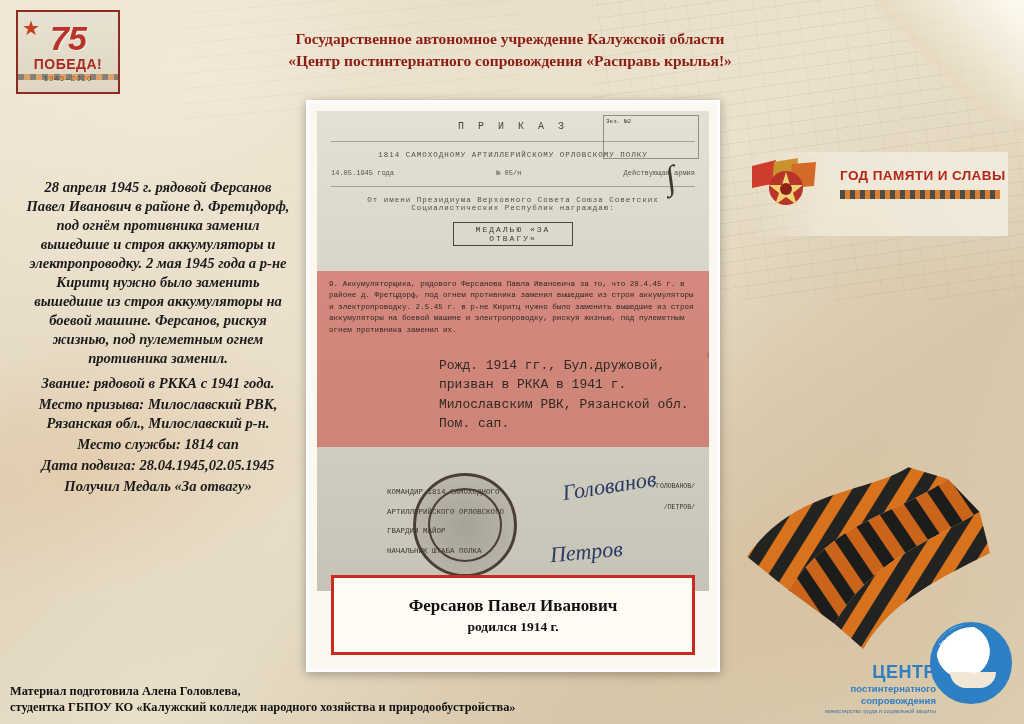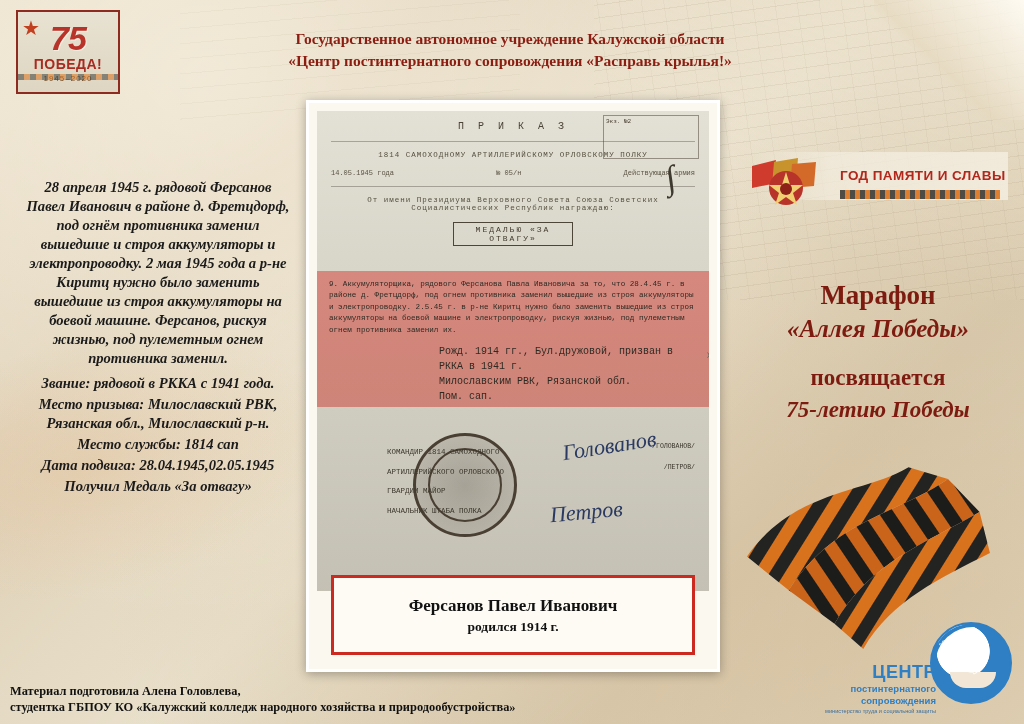--- a/index.html
+++ b/index.html
@@ -138,28 +138,28 @@
     border: 1px solid rgba(70,62,48,.5);
     font-family: "Liberation Mono", monospace; font-size: 6px; color: #4b4334;
     padding: 2px;
   }
   .scan-squiggle {
     position: absolute; right: 34px; top: 48px;
     font-family: "Liberation Serif", serif; font-size: 34px; color: #3e3a30;
     transform: rotate(-8deg);
   }
   .scan-red {
-    position: relative; height: 136px;
+    position: relative; height: 176px;
     background: linear-gradient(180deg, rgba(214,120,110,.82), rgba(206,112,100,.78));
     padding: 8px 12px;
     font-family: "Liberation Mono", monospace;
     font-size: 7.6px; line-height: 1.5; color: #2e2a22;
   }
   .scan-red .right-lines {
-    margin-top: 8px; padding-left: 110px; font-size: 10px; line-height: 1.5;
+    margin-top: 20px; padding-left: 110px; font-size: 13px; line-height: 1.5;
   }
   .scan-grey {
     position: relative; height: 187px;
     background: linear-gradient(180deg,#cfccc0,#c4c1b4);
   }
   .stamp {
     position: absolute; left: 96px; top: 26px; width: 104px; height: 104px;
     border: 3px solid #4a3f33; border-radius: 50%;
     background: radial-gradient(circle at 50% 50%, rgba(60,50,40,.25), rgba(60,50,40,.08));
   }
@@ -197,21 +197,21 @@
   }
   .name-plate .nm {
     font-family: "Liberation Serif", serif; font-weight: bold; font-size: 17px; color: #111;
   }
   .name-plate .by {
     font-family: "Liberation Serif", serif; font-weight: bold; font-size: 13.5px; color: #111; margin-top: 3px;
   }
 
   
   .god-banner {
-    position: absolute; left: 752px; top: 152px; width: 256px; height: 48px;
+    position: absolute; left: 752px; top: 152px; width: 256px; height: 84px;
     background: linear-gradient(90deg, rgba(243,236,222,.0) 0%, rgba(243,236,222,.75) 30%, rgba(243,236,222,.9) 100%);
     display: flex; align-items: center;
   }
   .god-ribbons {
     position: absolute; left: 0; top: 6px; width: 86px; height: 54px;
   }
   .god-text {
     position: absolute; left: 88px; top: 16px;
     font-family: "Liberation Sans", sans-serif;
     font-weight: bold; font-size: 13.5px; color: #b2261b; letter-spacing: .4px;
@@ -376,26 +376,20 @@
       <polygon points="22,4 46,0 44,24 20,28" fill="#c8932c"></polygon>
       <polygon points="40,6 64,4 62,28 38,30" fill="#d46a2a"></polygon>
       <circle cx="34" cy="30" r="17" fill="#b8342a"></circle>
       <polygon points="34,14 38,27 51,27 41,35 45,47 34,39 23,47 27,35 17,27 30,27" fill="#f0d070"></polygon>
       <circle cx="34" cy="31" r="6" fill="#8e2118"></circle>
     </svg>
     <div class="god-text">ГОД ПАМЯТИ И СЛАВЫ</div>
     <div class="god-underline"></div>
   </div>
 
-  <div class="marathon">
-    <div class="l1">Марафон</div>
-    <div class="l2">«Аллея Победы»</div>
-    <div class="l3">посвящается</div>
-    <div class="l4">75-летию Победы</div>
-  </div>
 
   <svg class="ribbon-art" viewBox="0 0 250 180">
     <defs>
       <pattern id="gr" width="26" height="26" patternUnits="userSpaceOnUse" patternTransform="rotate(38)">
         <rect width="26" height="26" fill="#d9721d"></rect>
         <rect width="13" height="26" fill="#232321"></rect>
       </pattern>
       <pattern id="gr2" width="26" height="26" patternUnits="userSpaceOnUse" patternTransform="rotate(-28)">
         <rect width="26" height="26" fill="#c9641a"></rect>
         <rect width="13" height="26" fill="#1c1c1a"></rect>

